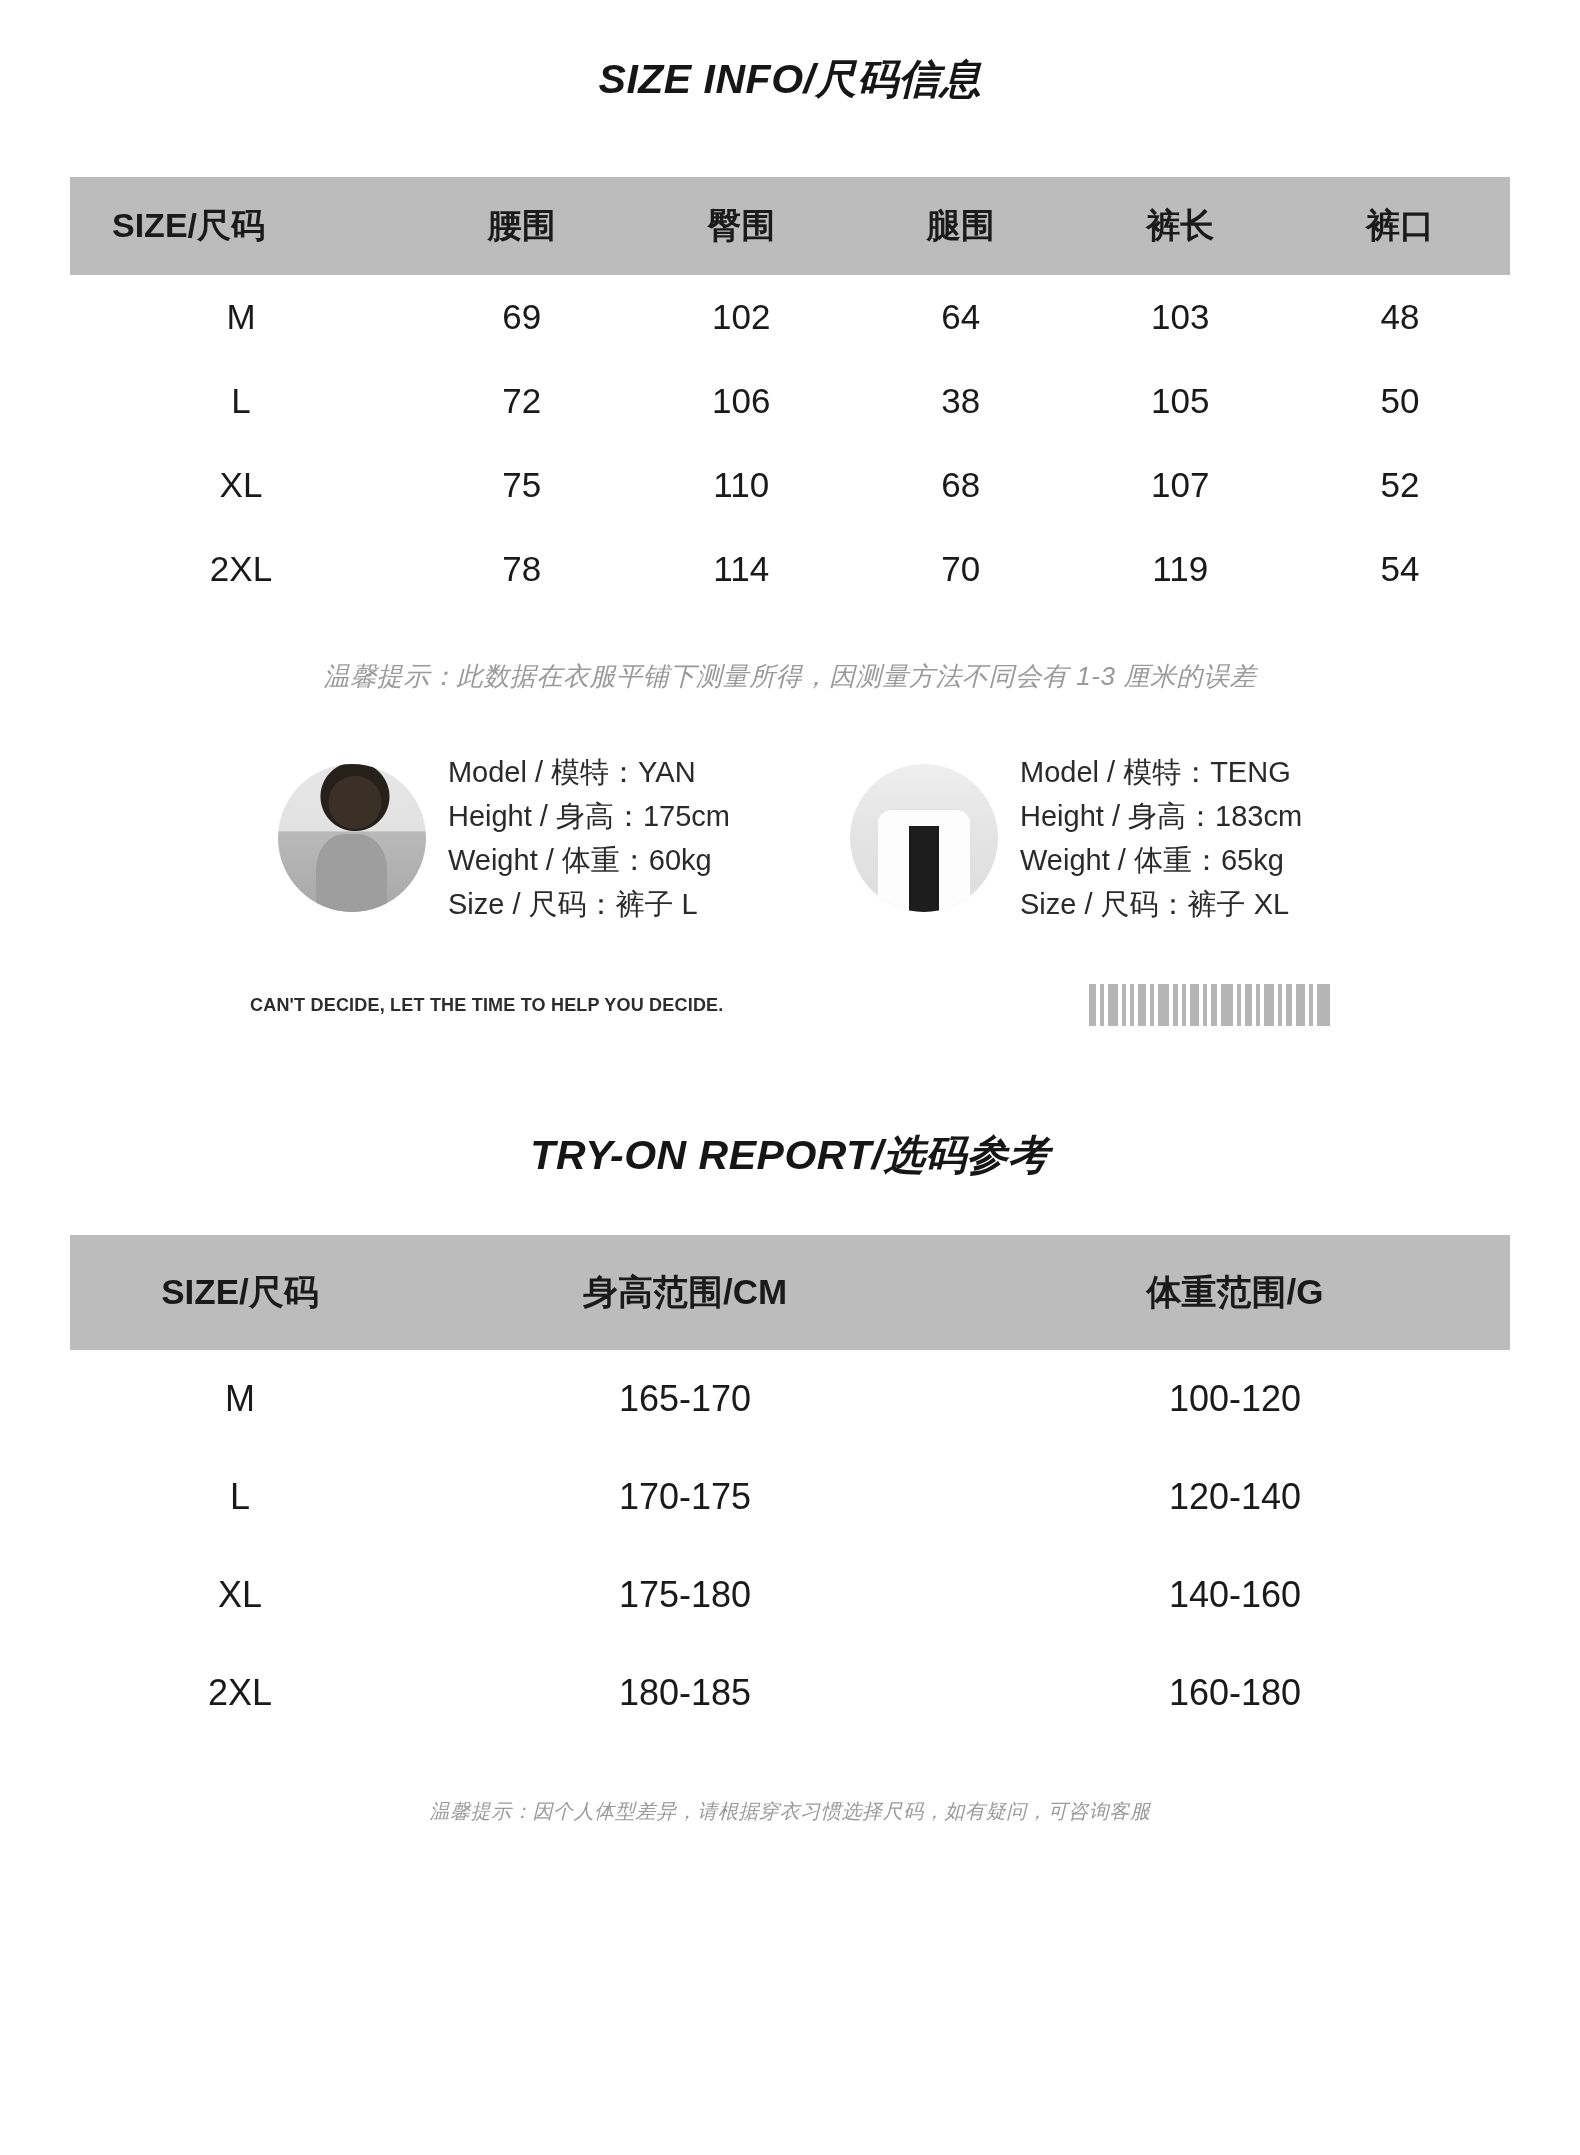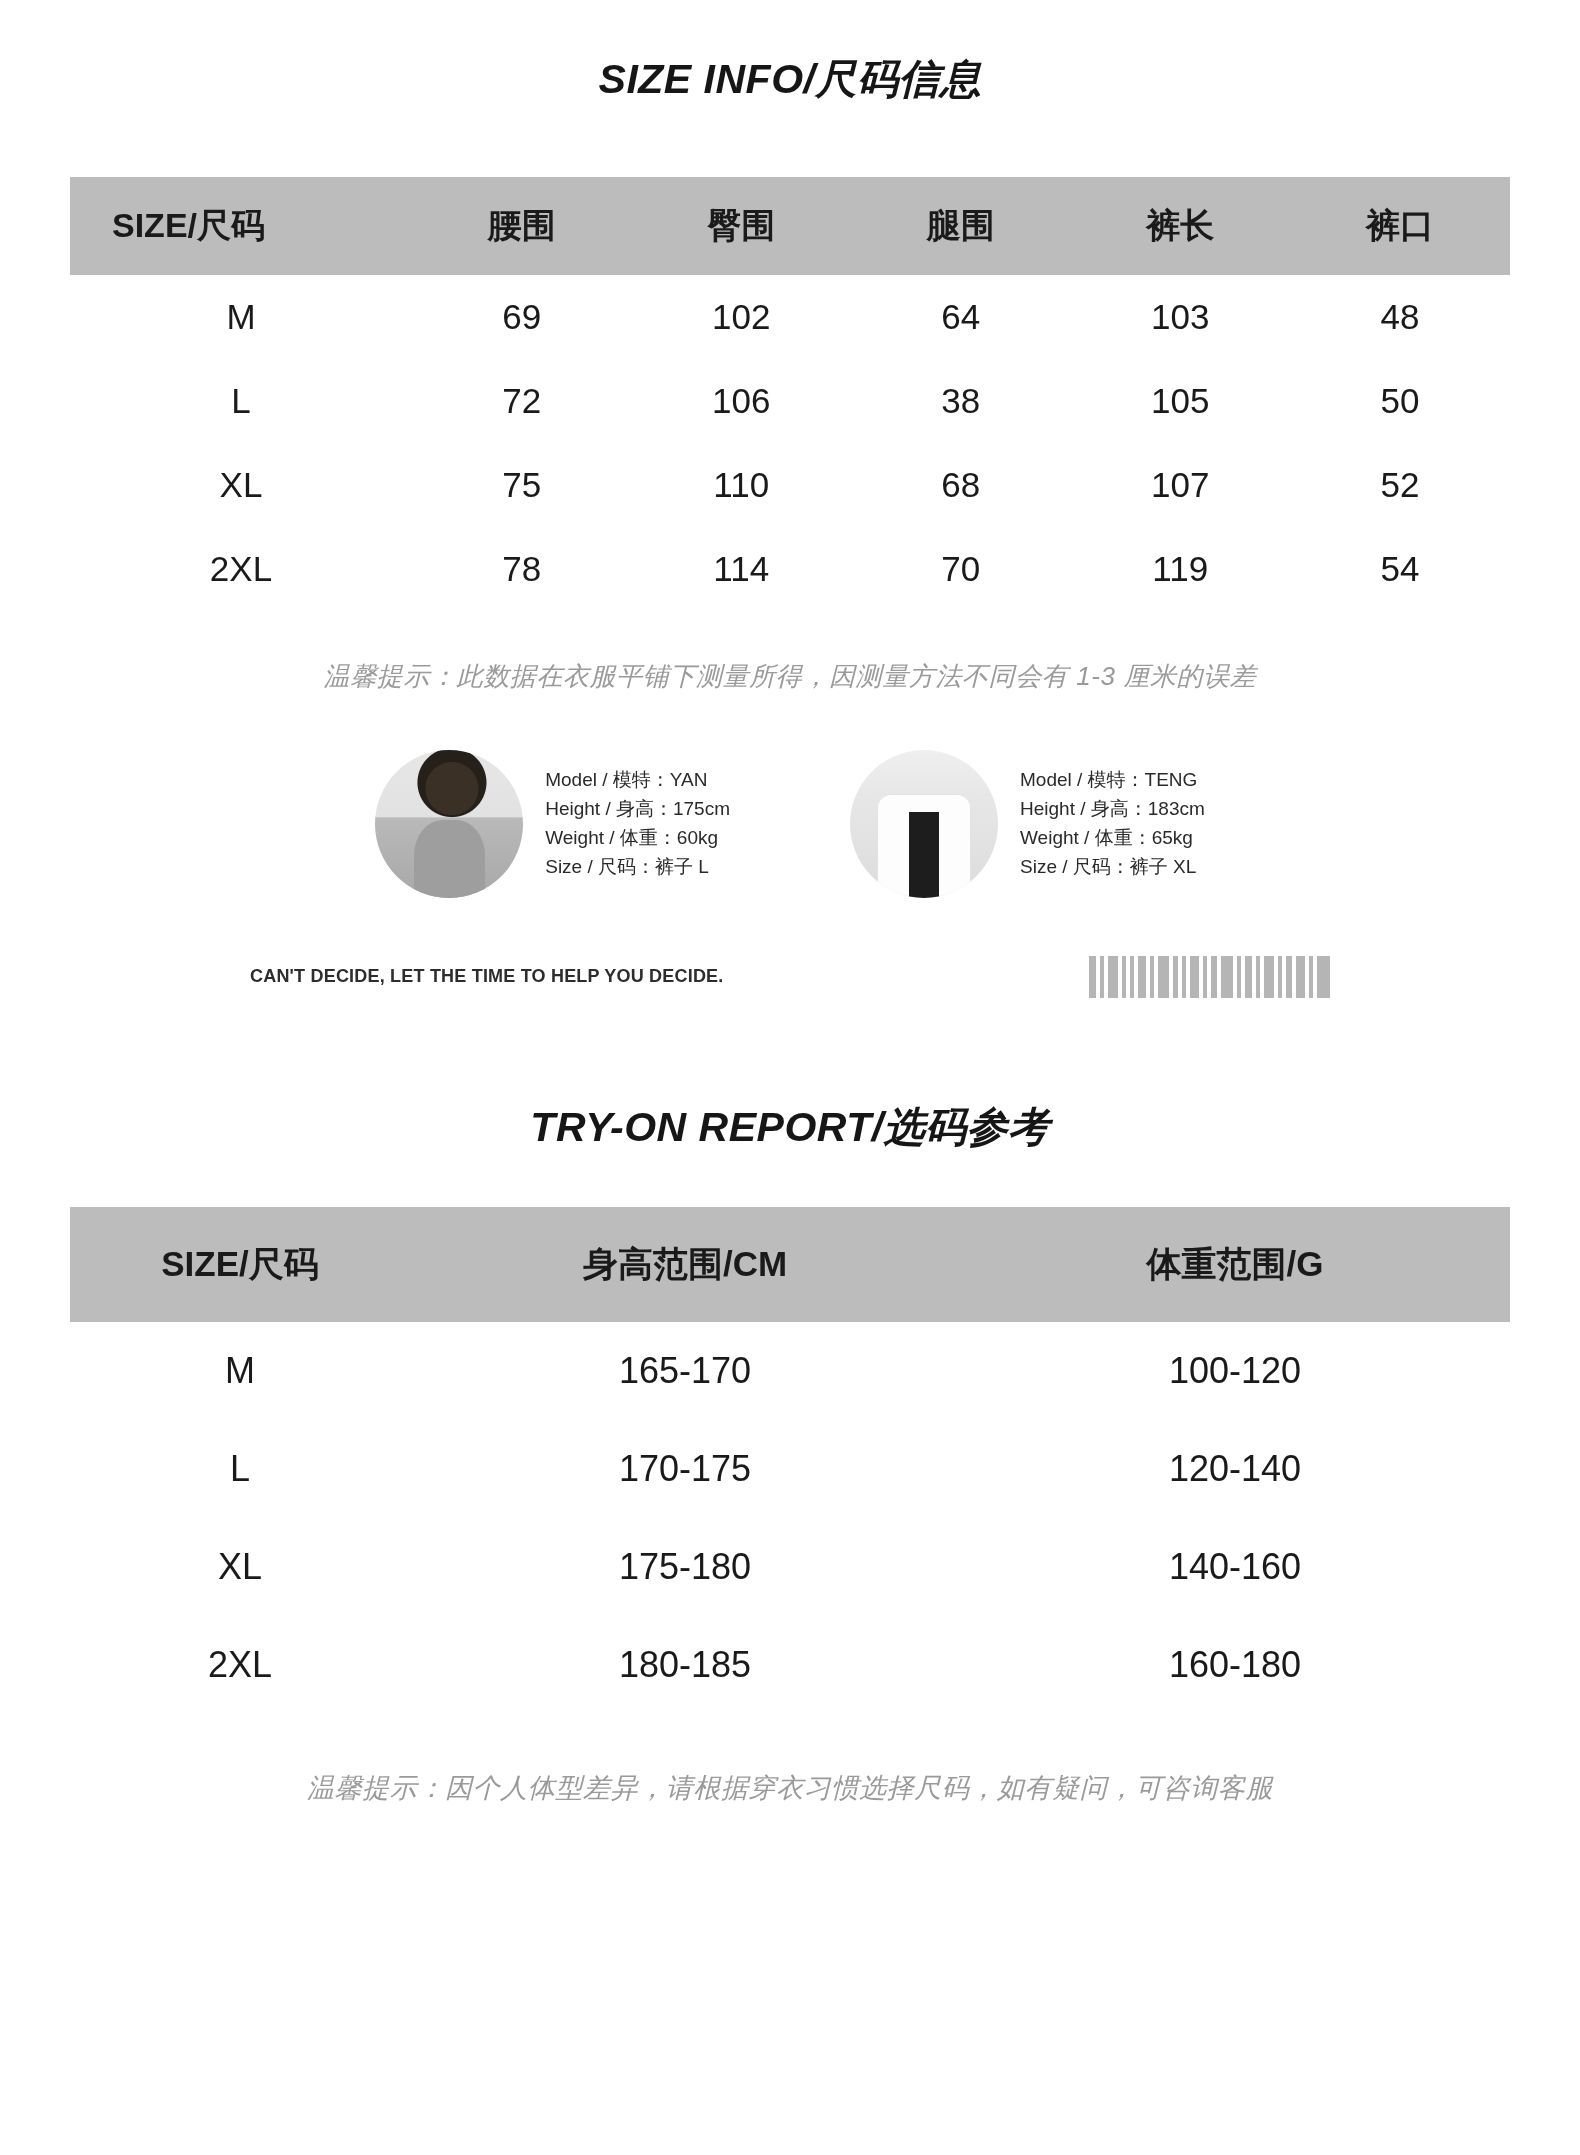--- a/index.html
+++ b/index.html
@@ -74,21 +74,21 @@
   #try-on-table tbody td { padding: 28px 0; font-size: 36px; }
 
   .note {
     text-align: center;
     font-size: 26px;
     font-style: italic;
     color: #9a9a9a;
     margin-top: 48px;
     letter-spacing: 0.6px;
   }
-  #try-on-note { margin-top: 56px; font-size: 27px;}
+  #try-on-note { margin-top: 56px; font-size: 20px;}
 
   
   .models {
     display: flex;
     justify-content: center;
     gap: 120px;
     margin-top: 56px;
   }
   .model {
     display: flex;
@@ -138,21 +138,21 @@
   .photo-teng::after {
     content:"";
     position:absolute;
     left: 40%;
     top: 42%;
     width: 20%;
     height: 58%;
     background: #1d1d1d;
   }
   .model-info {
-    font-size: 19px;
+    font-size: 29px;
     line-height: 1.52;
     color: #2a2a2a;
     white-space: nowrap;
   }
 
   
   .footer-row {
     display: flex;
     align-items: center;
     justify-content: space-between;

